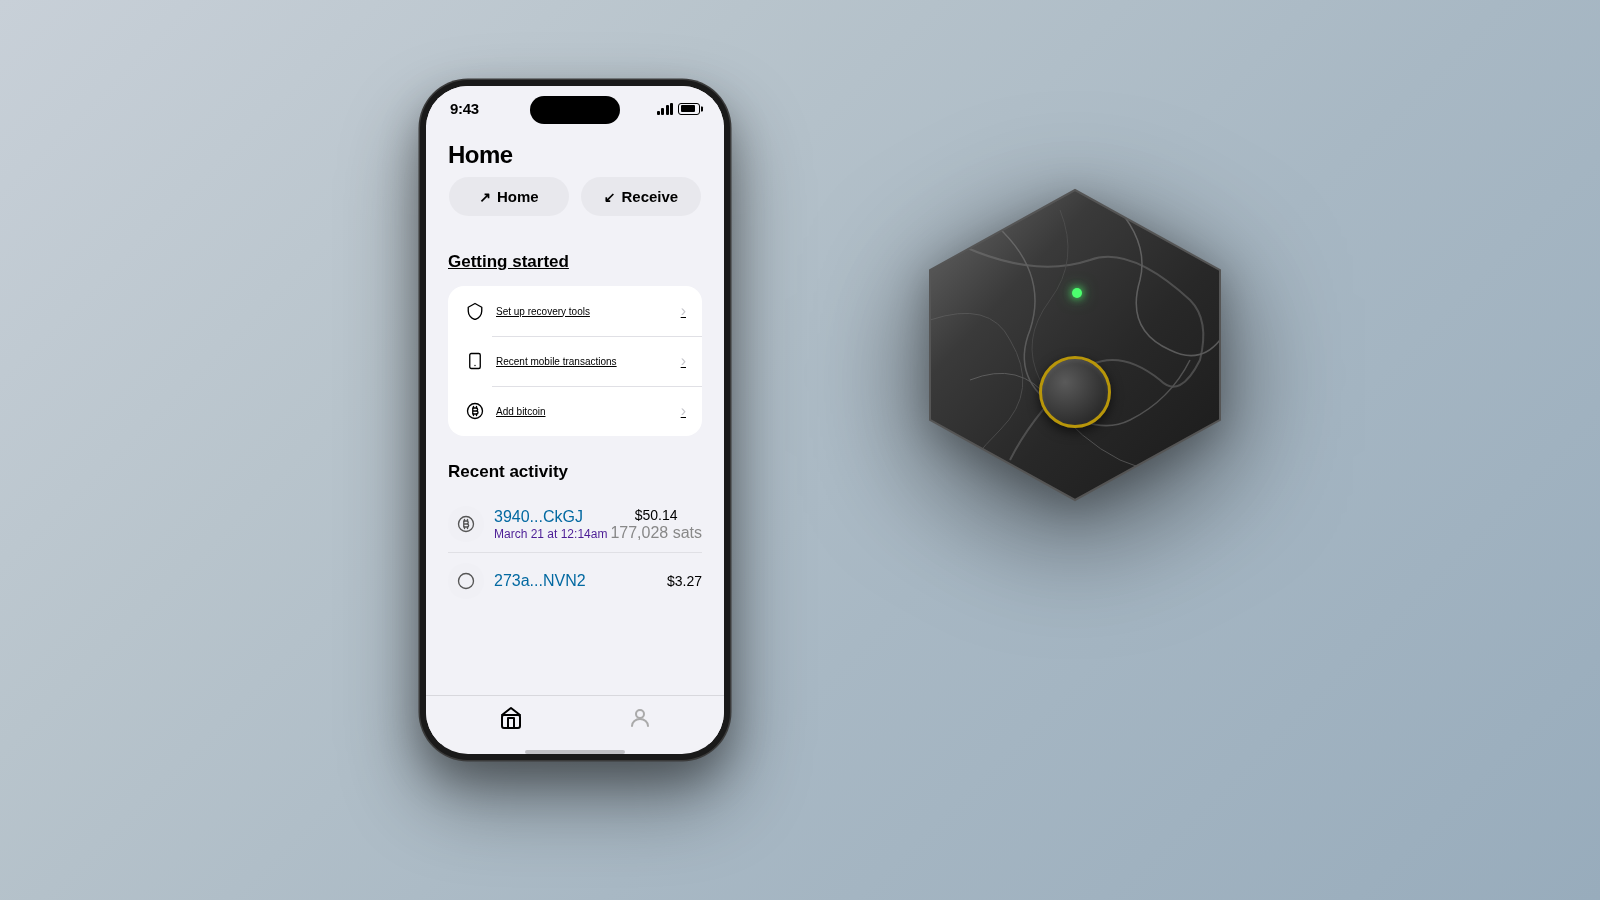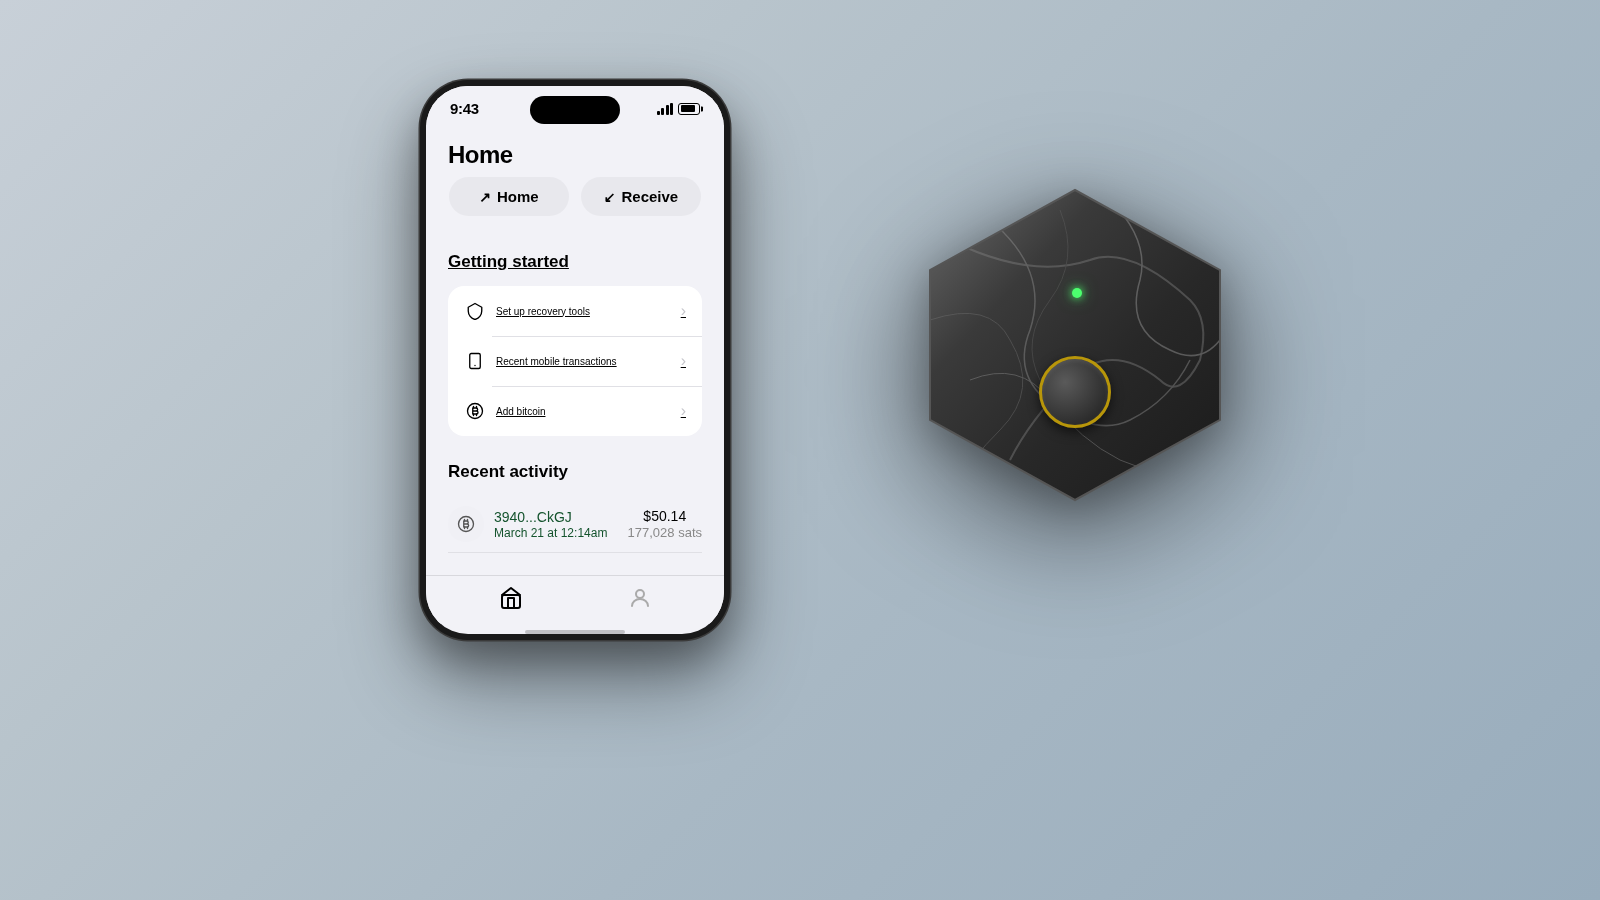--- a/index.html
+++ b/index.html
@@ -23,21 +23,21 @@
       align-items: center;
       justify-content: center;
     }
 
     
     .phone {
       position: absolute;
       left: 120px;
       top: 30px;
       width: 310px;
-      height: 560px;
+      height: 680px;
       background: #1a1a1a;
       border-radius: 48px;
       box-shadow:
         0 0 0 1.5px #3a3a3a,
         0 40px 80px rgba(0,0,0,0.4),
         0 20px 40px rgba(0,0,0,0.3);
       overflow: hidden;
     }
 
     .phone-inner {
@@ -290,43 +290,43 @@
     .activity-icon svg {
       width: 18px;
       height: 18px;
     }
 
     .activity-details {
       flex: 1;
     }
 
     .activity-tx {
-      font-size: 14px;
+      font-size: 16px;
       font-weight: 500;
-      color: #14532d;
+      color: #0369a1;
     }
 
     .activity-date {
       font-size: 12px;
-      color: #14532d;
+      color: #4c1d95;
       margin-top: 1px;
     }
 
     .activity-amount {
       text-align: center;
     }
 
     .activity-usd {
       font-size: 14px;
       font-weight: 500;
       color: #000;
     }
 
     .activity-sats {
-      font-size: 13px;
+      font-size: 16px;
       color: #888;
       margin-top: 1px;
     }
 
     .activity-item-2 {
       display: flex;
       align-items: center;
       padding: 10px 0;
     }
 
@@ -536,20 +536,33 @@
             <div class="activity-details">
               <div class="activity-tx">3940...CkGJ</div>
               <div class="activity-date">March 21 at 12:14am</div>
             </div>
             <div class="activity-amount">
               <div class="activity-usd">$50.14</div>
               <div class="activity-sats">177,028 sats</div>
             </div>
           </div>
 
+          <div class="activity-item-2" style="display:flex;align-items:center;padding:10px 0;">
+            <div class="activity-icon-2" style="width:36px;height:36px;border-radius:50%;background:#f0f0f5;display:flex;align-items:center;justify-content:center;margin-right:10px;flex-shrink:0;">
+              <svg viewBox="0 0 24 24" fill="none" stroke="#555" stroke-width="1.8" stroke-linecap="round" stroke-linejoin="round" width="18" height="18">
+                <circle cx="12" cy="12" r="10"></circle>
+              </svg>
+            </div>
+            <div style="flex:1;">
+              <div class="activity-tx">273a...NVN2</div>
+            </div>
+            <div class="activity-amount">
+              <div class="activity-usd">$3.27</div>
+            </div>
+          </div>
         </div>
 
       </div>
 
       <div class="bottom-nav">
         <div class="nav-item">
           <svg viewBox="0 0 24 24" fill="none" stroke="#000" stroke-width="2" stroke-linecap="round" stroke-linejoin="round">
             <rect x="3" y="9" width="18" height="13" rx="2"></rect>
             <path d="M9 22V12h6v10"></path>
             <path d="M3 9l9-7 9 7"></path>

